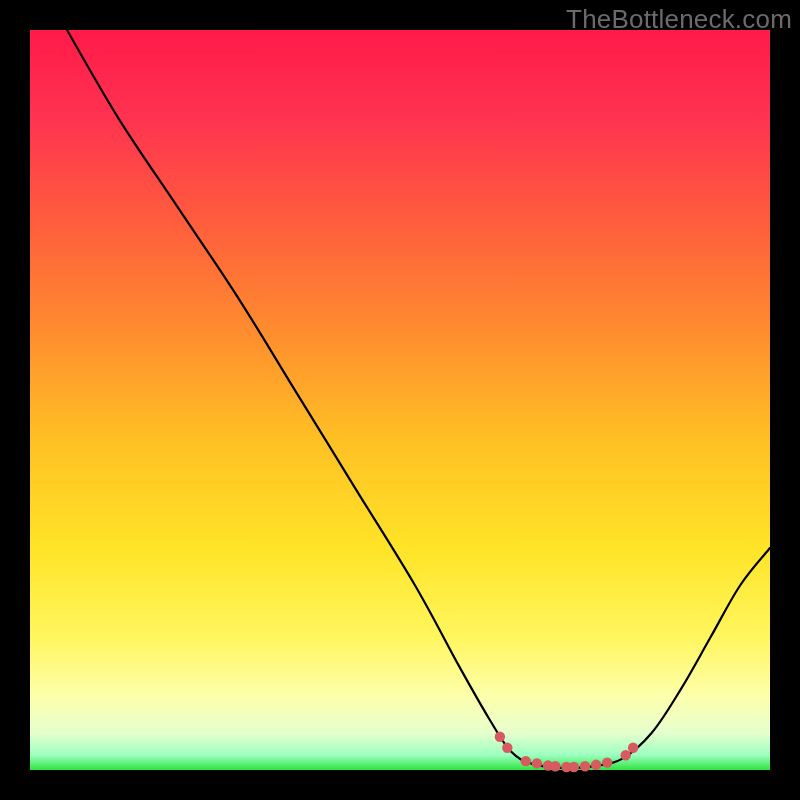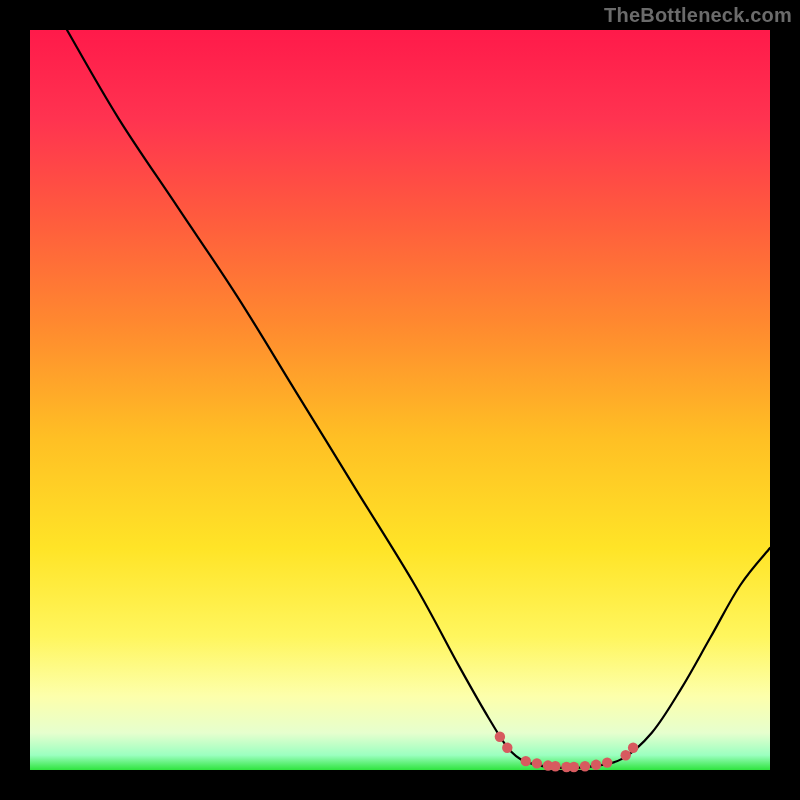--- a/index.html
+++ b/index.html
@@ -33,22 +33,22 @@
     top: 30px;
     width: 740px;
     height: 740px;
     overflow: visible;
   }
   .watermark {
     position: absolute;
     top: 4px;
     right: 8px;
     color: #6b6b6b;
-    font-size: 20px;
-    font-weight: 700;
+    font-size: 26px;
+    font-weight: 400;
     letter-spacing: 0.2px;
     user-select: none;
   }
 </style>
 </head>
 <body>
 
 <div class="frame">
   <div class="watermark">TheBottleneck.com</div>
 

